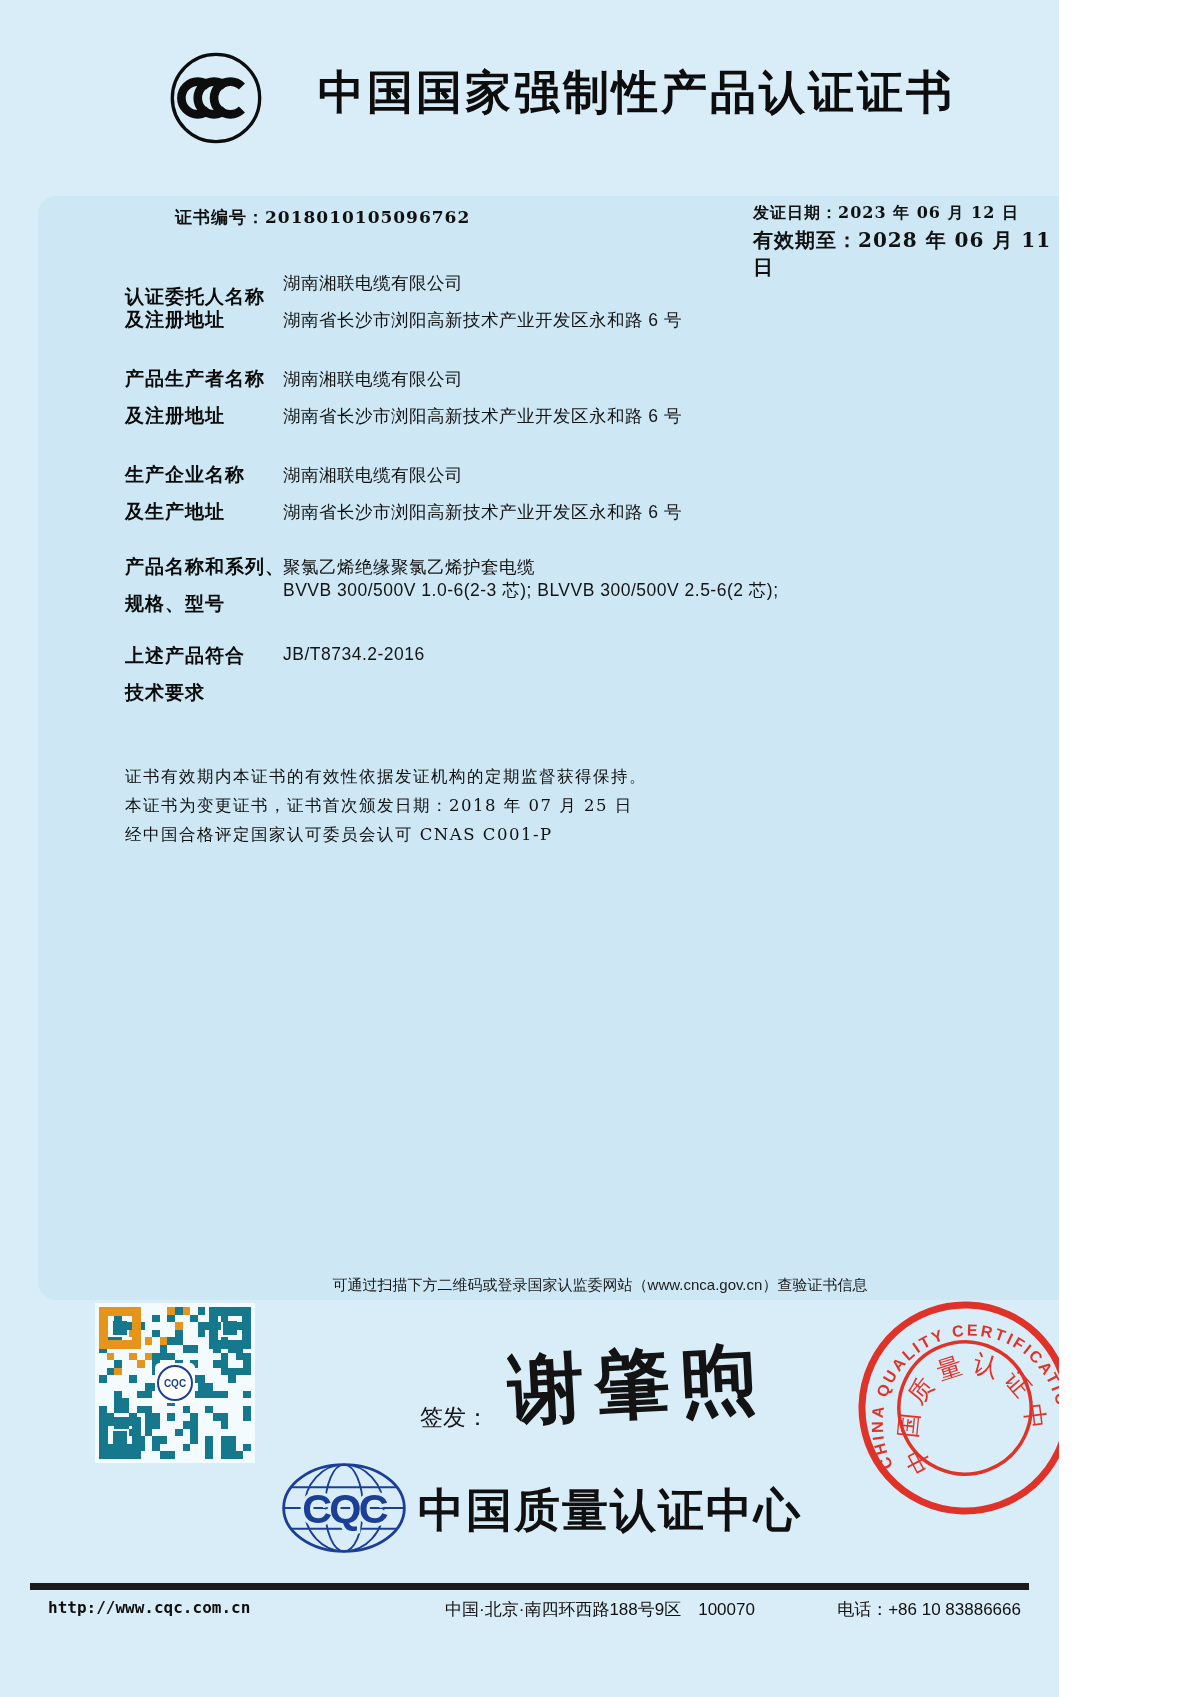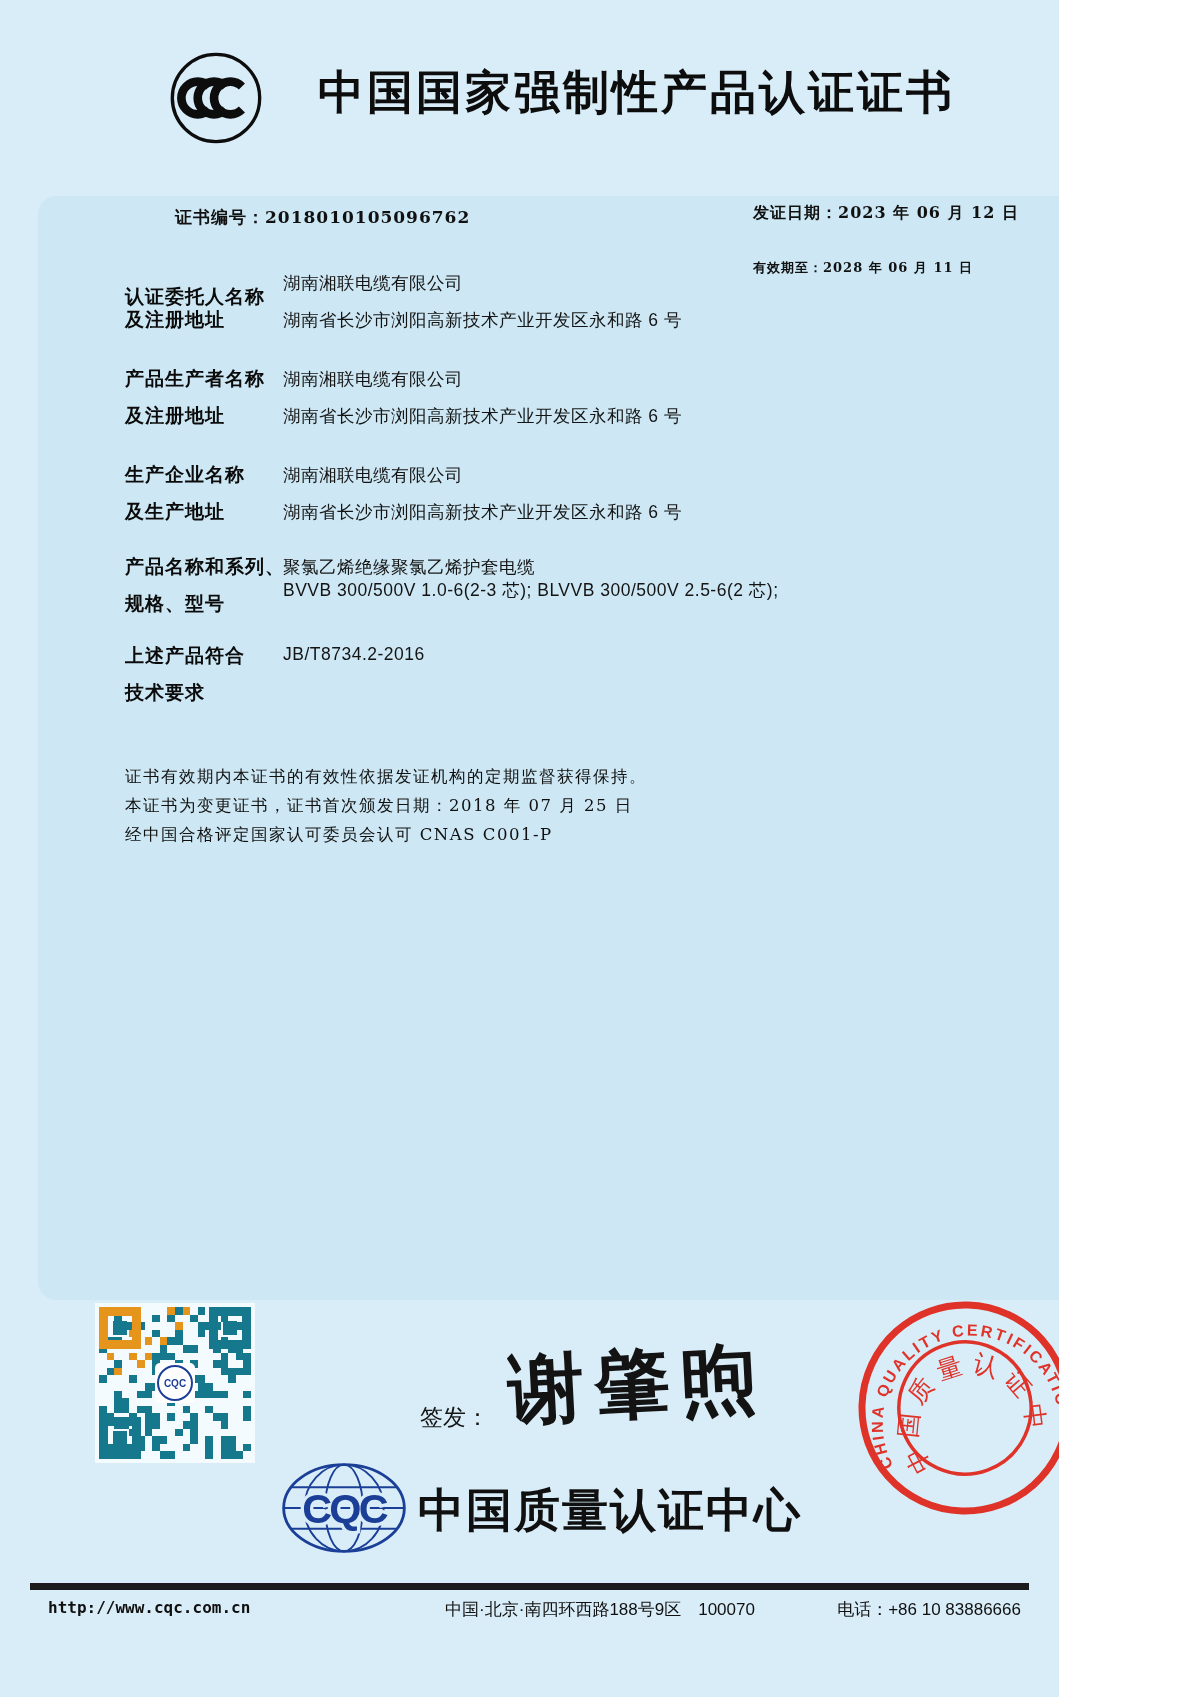--- a/index.html
+++ b/index.html
@@ -46,21 +46,21 @@
   <div class="abs title" style="left:318px;top:62px;">中国国家强制性产品认证证书</div>
 
   <div class="card"></div>
 
   <div class="abs meta" style="left:175px;top:206px;">
     <span>证书编号：</span><span>2018010105096762</span>
   </div>
   <div class="abs meta" style="left:753px;top:203px;font-size:16px;">
     <span>发证日期：</span><span>2023 年 06 月 12 日</span>
   </div>
-  <div class="abs meta" style="left:753px;top:227px;font-size:13px;margin-top:32px;">
+  <div class="abs meta" style="left:753px;top:227px;font-size:20px;">
     <span>有效期至：</span><span>2028 年 06 月 11 日</span>
   </div>
 
   <div class="abs flabel" style="left:125px;top:284px;">认证委托人名称</div>
   <div class="abs flabel" style="left:125px;top:307px;">及注册地址</div>
   <div class="abs fvalue" style="left:283px;top:271px;">湖南湘联电缆有限公司</div>
   <div class="abs fvalue" style="left:283px;top:308px;">湖南省长沙市浏阳高新技术产业开发区永和路 6 号</div>
 
   <div class="abs flabel" style="left:125px;top:366px;">产品生产者名称</div>
   <div class="abs flabel" style="left:125px;top:403px;">及注册地址</div>
@@ -78,20 +78,21 @@
   <div class="abs fvalue" style="left:283px;top:578px;">BVVB 300/500V 1.0-6(2-3 芯); BLVVB 300/500V 2.5-6(2 芯);</div>
 
   <div class="abs flabel" style="left:125px;top:643px;">上述产品符合</div>
   <div class="abs flabel" style="left:125px;top:680px;">技术要求</div>
   <div class="abs fvalue" style="left:283px;top:644px;">JB/T8734.2-2016</div>
 
   <div class="abs stmt" style="left:125px;top:766px;">证书有效期内本证书的有效性依据发证机构的定期监督获得保持。</div>
   <div class="abs stmt" style="left:125px;top:795px;">本证书为变更证书，证书首次颁发日期：2018 年 07 月 25 日</div>
   <div class="abs stmt" style="left:125px;top:824px;">经中国合格评定国家认可委员会认可 CNAS C001-P</div>
 
+  <div class="abs qrnote" style="left:600px;top:1276px;transform:translateX(-50%);white-space:nowrap;">可通过扫描下方二维码或登录国家认监委网站（www.cnca.gov.cn）查验证书信息</div>
 
   <div class="qr">
     <div class="qr-grid">
         <div style="background: rgb(21, 120, 140);"></div>
         <div style="background: rgb(21, 120, 140);"></div>
         <div style="background: transparent;"></div>
         <div style="background: transparent;"></div>
         <div style="background: rgb(21, 120, 140);"></div>
         <div style="background: transparent;"></div>
         <div style="background: transparent;"></div>

